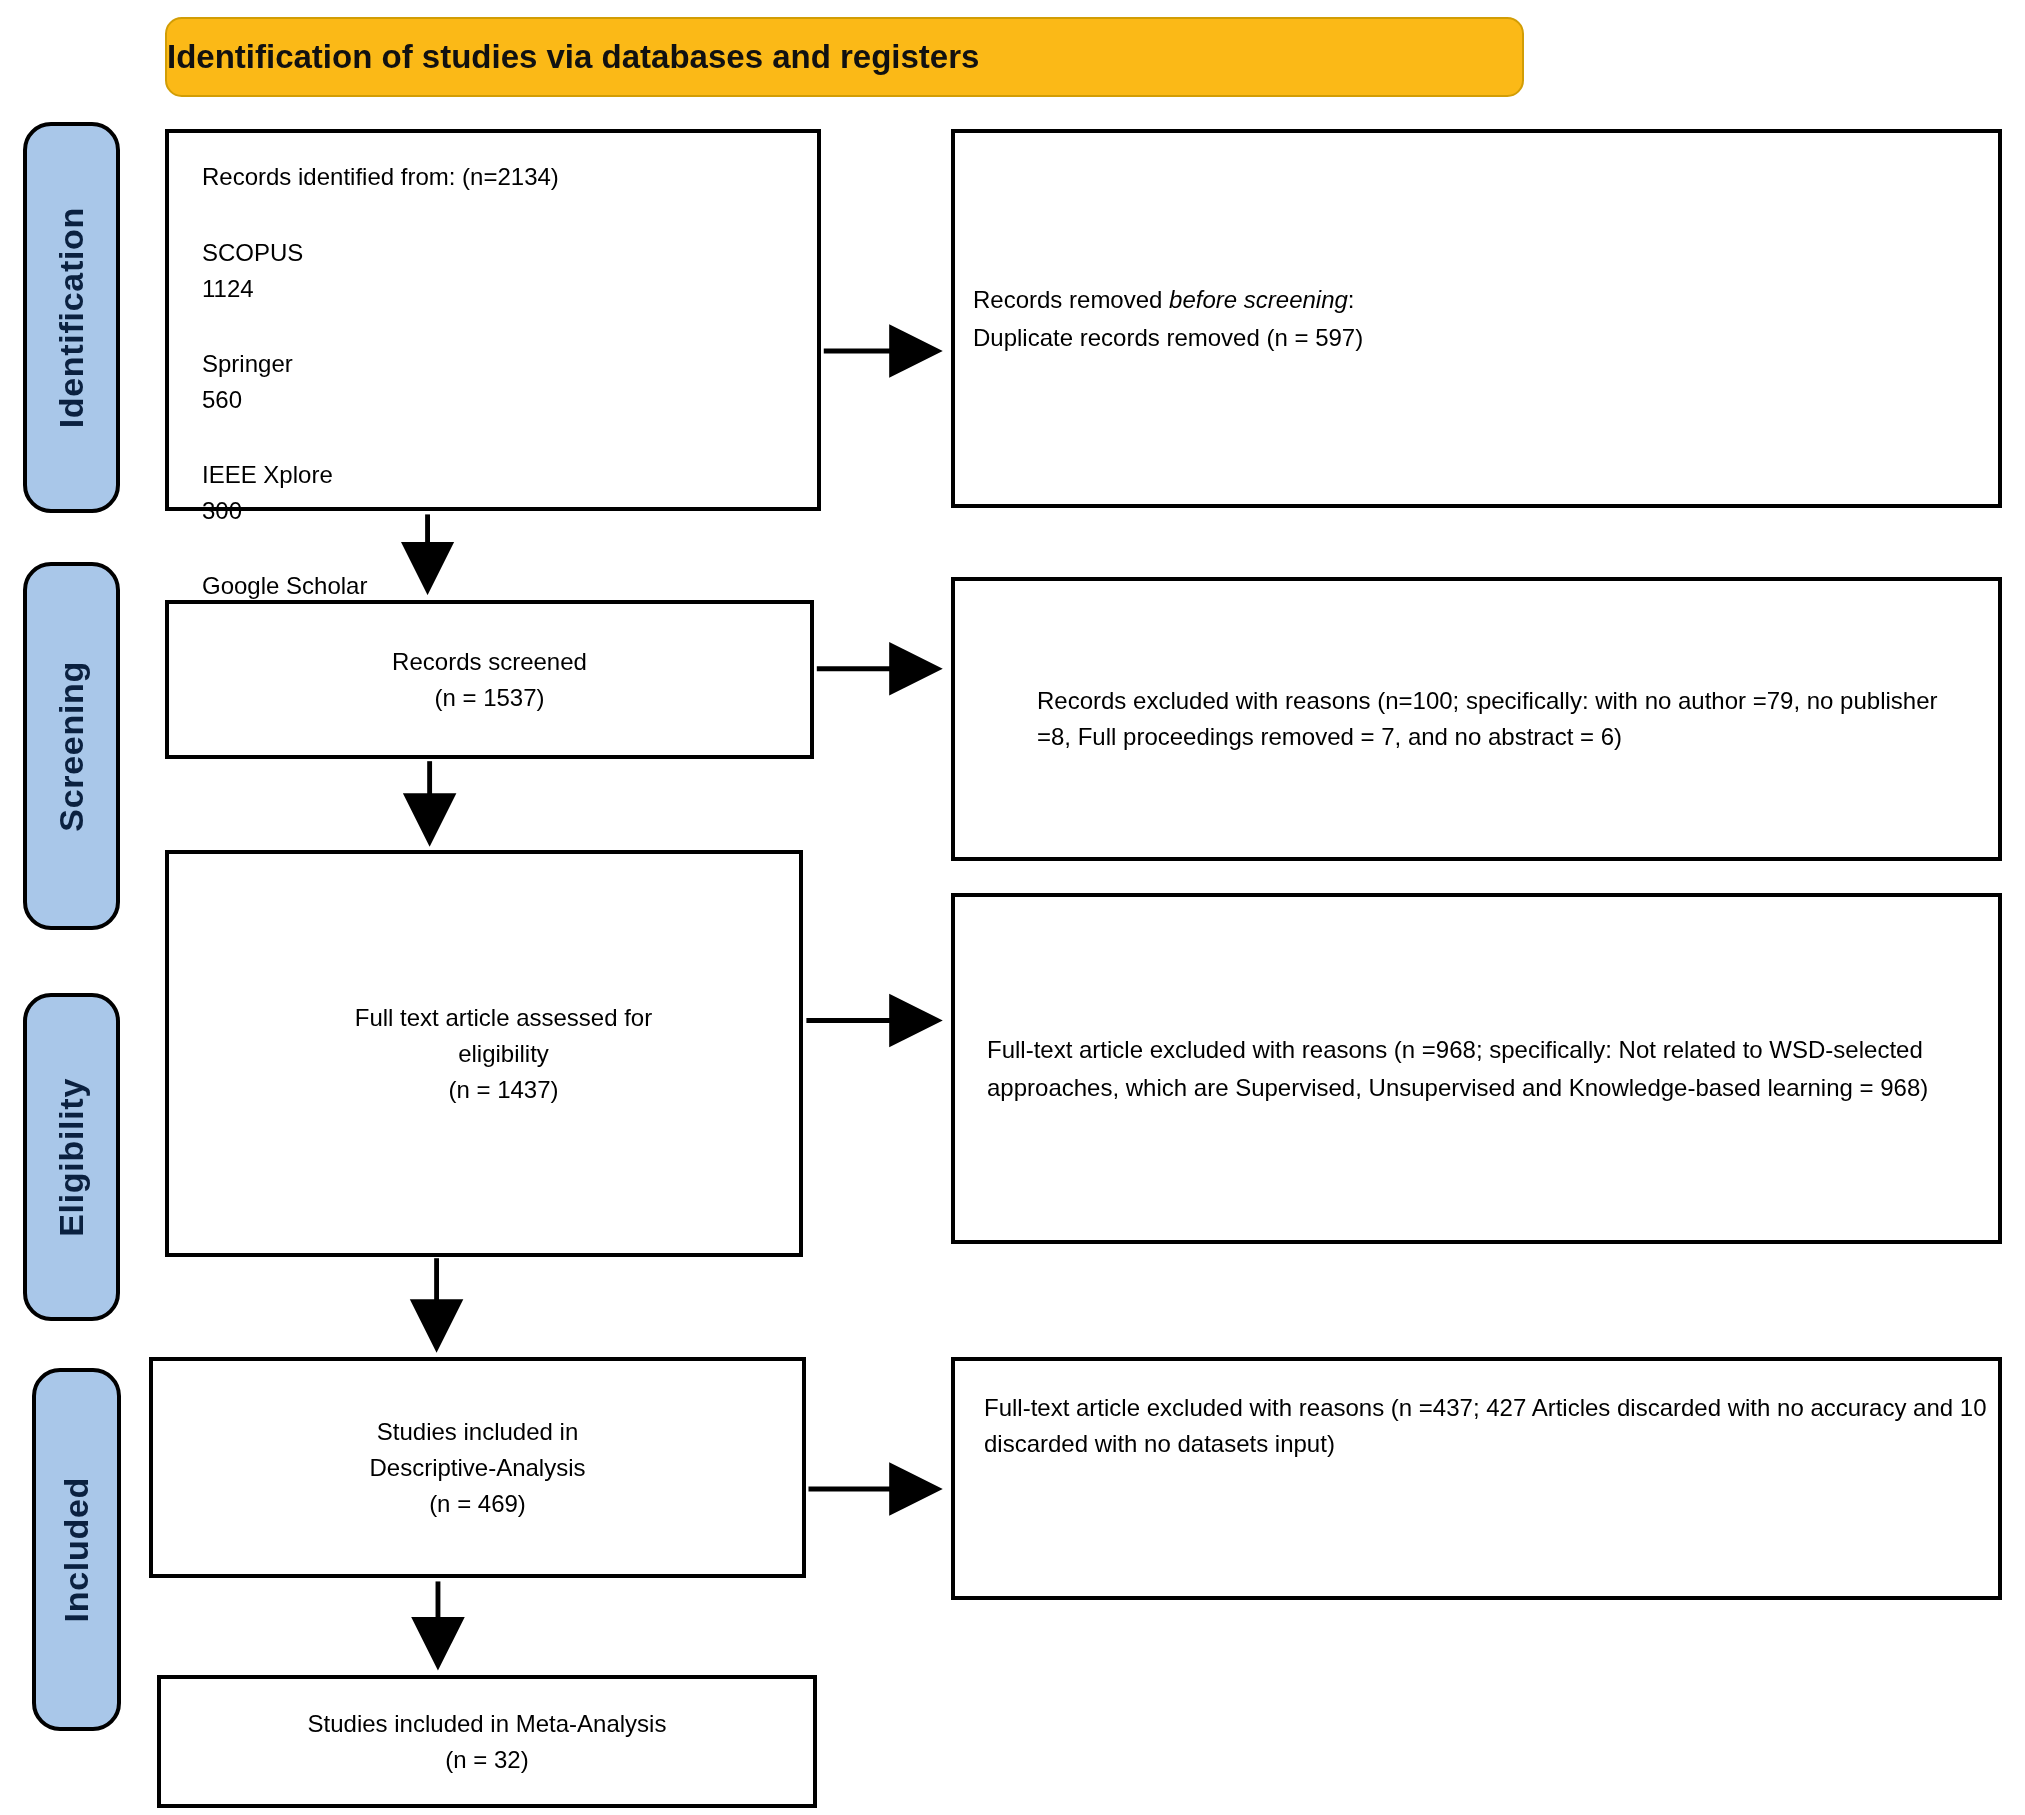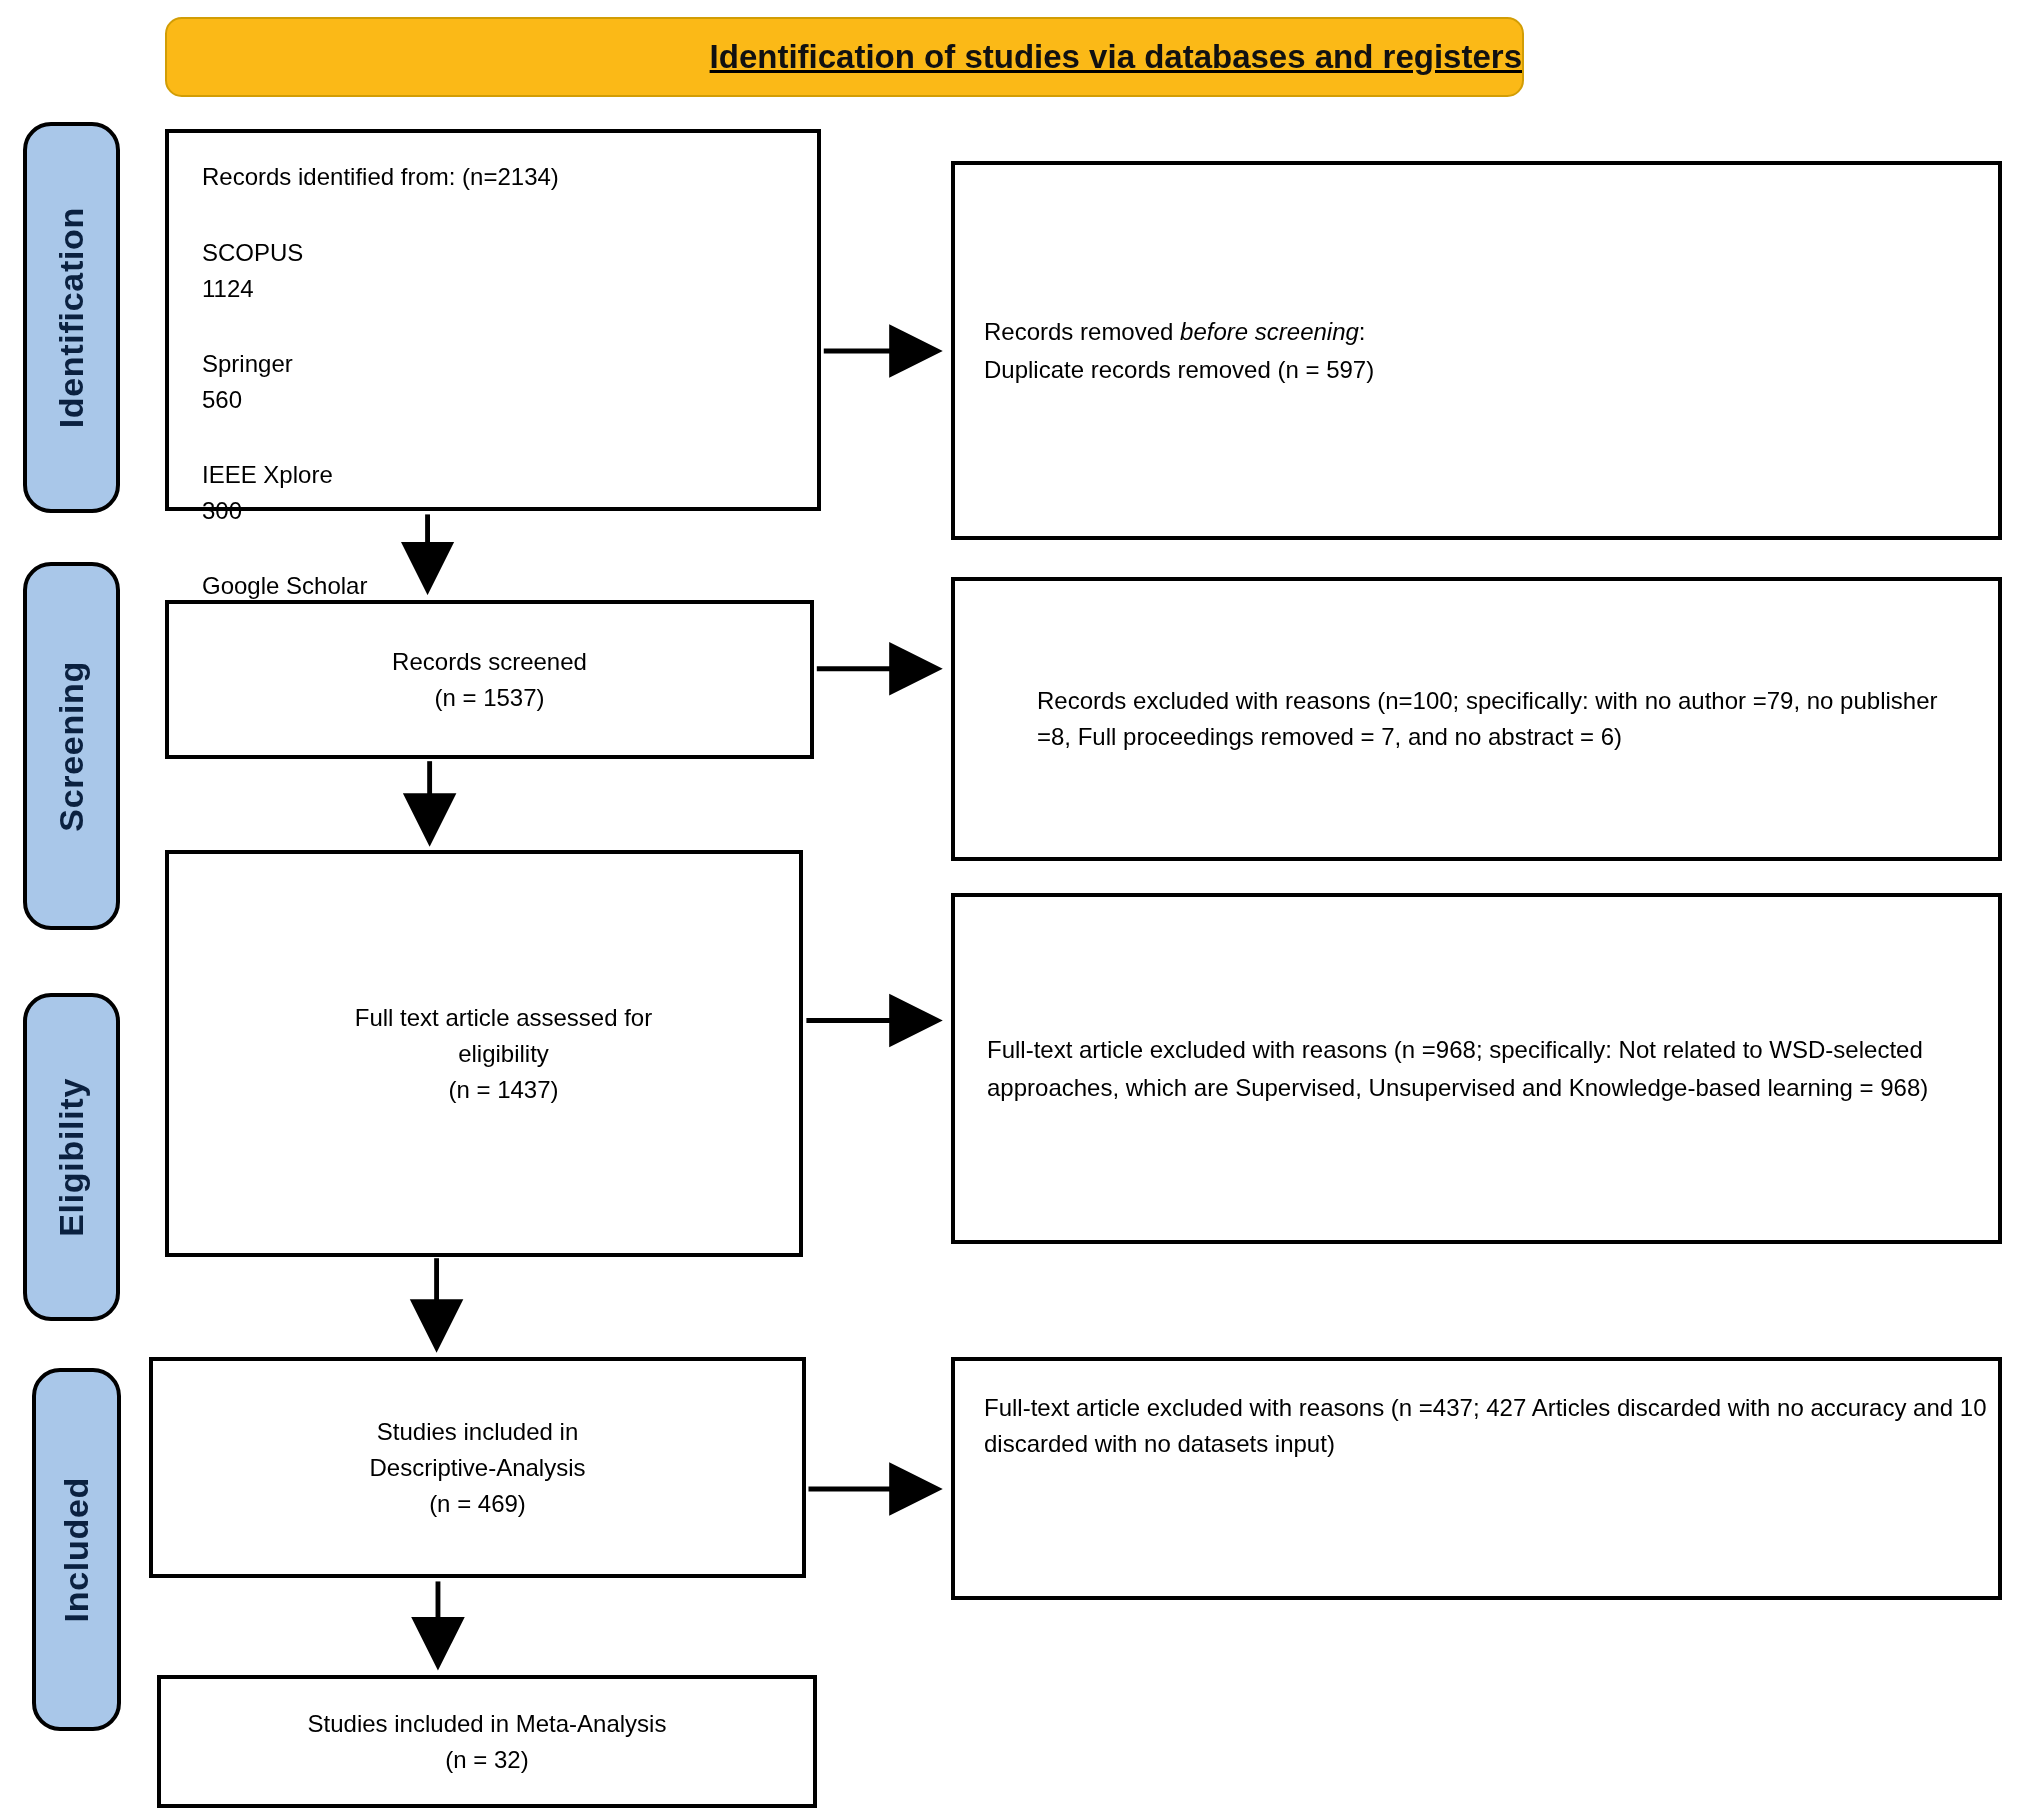--- a/index.html
+++ b/index.html
@@ -9,23 +9,22 @@
     background:#fff;
     font-family:"Liberation Sans",sans-serif;
     color:#000;
     overflow:hidden;
   }
   .arrows{position:absolute;left:0;top:0;width:2025px;height:1815px;pointer-events:none;}
 
   .banner{
     position:absolute;left:165px;top:17.4px;width:1359px;height:80px;
     background:#FBB917;border:2.8px solid #D29D05;border-radius:16.7px;
-    display:flex;align-items:center;justify-content:flex-end;
+    display:flex;align-items:center;justify-content:flex-start;
     box-sizing:border-box;
-    text-decoration:underline;
   }
   .banner span{font-size:33px;font-weight:bold;color:#111;}
 
   .stage{
     position:absolute;
     background:#A9C7E9;border:4.9px solid #000;border-radius:28px;
     display:flex;align-items:center;justify-content:center;
     box-sizing:border-box;
   }
   .stage span{
@@ -50,21 +49,21 @@
   .box-screened{left:165px;top:600px;width:649px;height:159px;
     display:flex;flex-direction:column;align-items:center;justify-content:center;text-align:center;}
   .box-fulltext{left:165px;top:850px;width:638px;height:407px;
     display:flex;flex-direction:column;align-items:center;justify-content:center;text-align:center;padding-left:39px;}
   .box-descriptive{left:149px;top:1357px;width:657px;height:221px;
     display:flex;flex-direction:column;align-items:center;justify-content:center;text-align:center;}
   .box-meta{left:157px;top:1675px;width:660px;height:133px;
     display:flex;flex-direction:column;align-items:center;justify-content:center;text-align:center;}
 
   .box-removed{left:951px;top:129px;width:1051px;height:379px;
-    display:flex;flex-direction:column;justify-content:center;padding:0 28px 0 29px;line-height:1.55;margin-top:32px;}
+    display:flex;flex-direction:column;justify-content:center;padding:0 28px 0 18px;line-height:1.55;}
   .box-excl-screen{left:951px;top:577px;width:1051px;height:284px;
     display:flex;flex-direction:column;justify-content:center;padding:0 24px 0 82px;line-height:1.5;}
   .box-excl-full{left:951px;top:893px;width:1051px;height:351px;
     display:flex;flex-direction:column;justify-content:center;padding:0 28px 0 32px;line-height:1.55;}
   .box-excl-desc{left:951px;top:1357px;width:1051px;height:243px;
     padding:29px 11px 0 29px;line-height:1.5;}
 
   .it{font-style:italic;}
 </style>
 </head>

